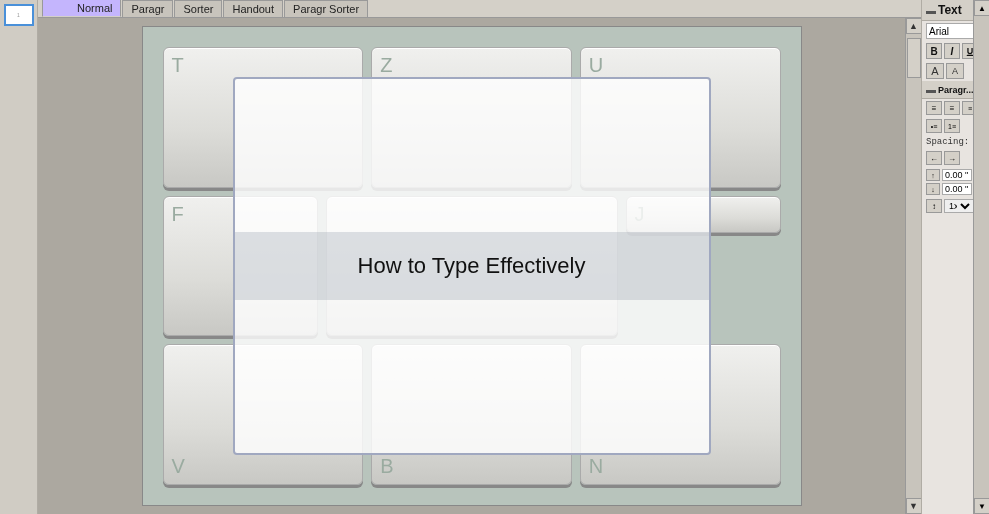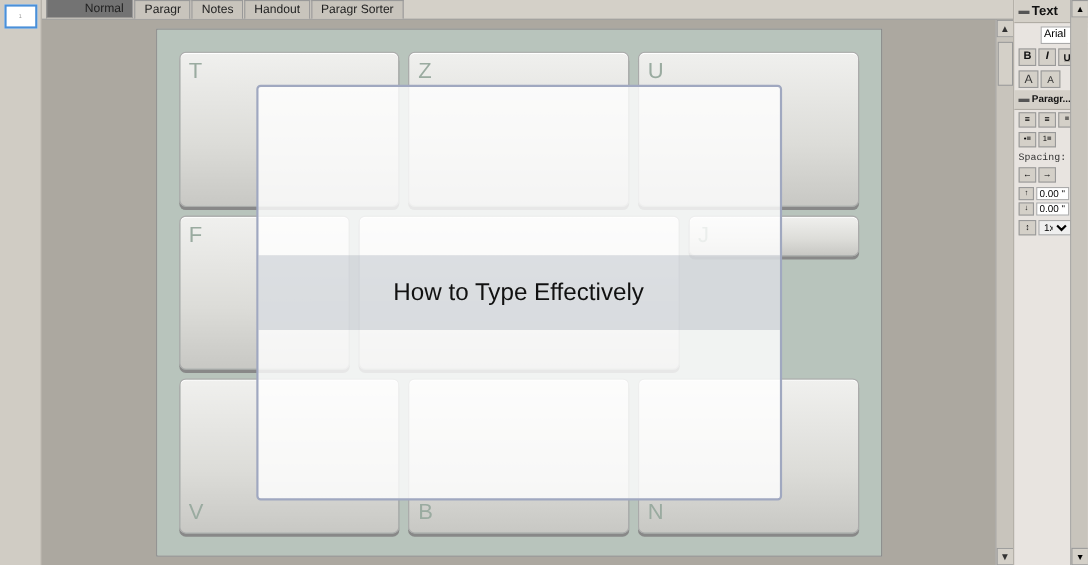--- a/index.html
+++ b/index.html
@@ -64,21 +64,21 @@
     .tab {
       padding: 2px 8px;
       background: #c8c4bc;
       border: 1px solid #999;
       border-bottom: none;
       cursor: pointer;
       color: #222;
       margin-right: 1px;
     }
     .tab.active {
-      background: #737373;
+      background: #c4b5fd;
       border-bottom: 1px solid #d4d0c8;
       padding-left: 34px;
     }
 
     
     .slide-canvas-area {
       flex: 1;
       display: flex;
       align-items: center;
       justify-content: center;
@@ -223,21 +223,20 @@
       display: flex;
       align-items: center;
       gap: 2px;
     }
     .panel-section-title .minus {
       font-size: 10px;
       color: #555;
     }
     .panel-field {
       padding: 2px 4px;
-      margin-left: 20px;
     }
     .panel-input {
       width: 58px;
       height: 16px;
       border: 1px solid #aaa;
       background: #fff;
       font-size: 10px;
       padding: 1px 2px;
     }
     .panel-btn-row {
@@ -378,21 +377,21 @@
 <div class="thumbnail-panel">
   <div class="thumbnail-item active">
     <span style="font-size:5px; color:#999">1</span>
   </div>
 </div>
 
 <div class="main-area">
   <div class="tab-bar">
     <div class="tab active">Normal</div>
     <div class="tab">Paragr</div>
-    <div class="tab">Notes</div>
+    <div class="tab">Sorter</div>
     <div class="tab">Handout</div>
     <div class="tab">Paragr Sorter</div>
   </div>
 
   <div style="display:flex; flex:1; overflow:hidden;">
     <div class="slide-canvas-area">
       <div class="slide">
 
         <div class="keyboard-bg">
           <div class="key-row">

